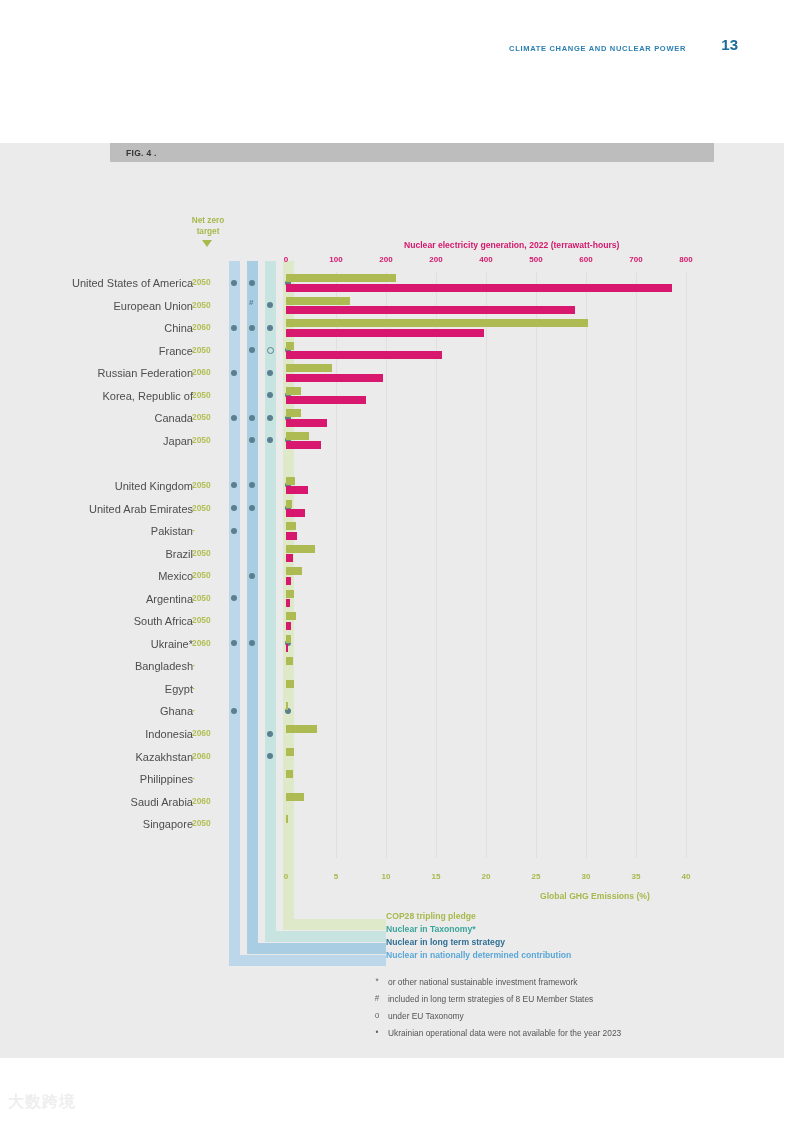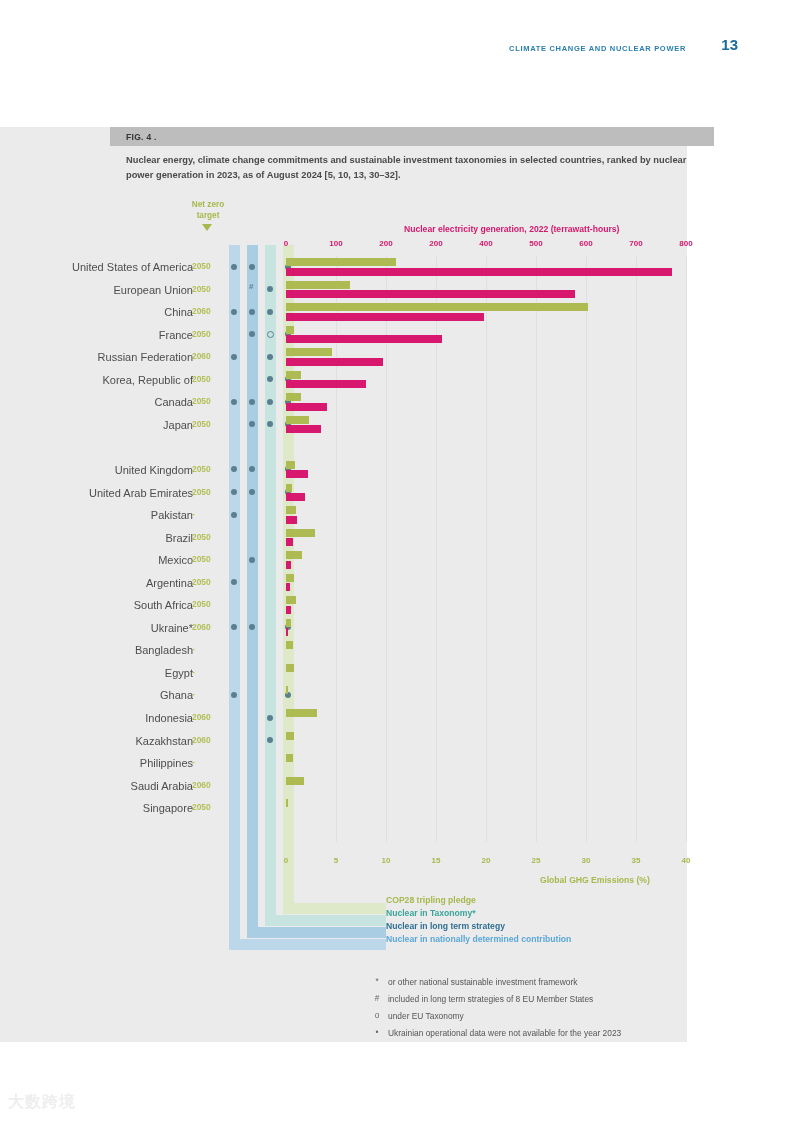--- a/index.html
+++ b/index.html
@@ -14,21 +14,21 @@
     position:absolute;right:107px;top:4px;
     font-size:7.5px;font-weight:bold;letter-spacing:.7px;
     color:#2b7fb0;text-transform:uppercase;white-space:nowrap;
   }
   #header-pageno{
     position:absolute;right:55px;top:-4px;
     font-size:15px;font-weight:bold;color:#1b6c9c;
   }
   
   #figure-panel{
-    position:absolute;left:0;top:127px;width:687px;height:915px;
+    position:absolute;left:0;top:143px;width:784px;height:915px;
     background:#ebebeb;
   }
   #fig-tagbar{
     position:absolute;left:110px;top:0px;width:604px;height:19px;
     background:#bdbdbd;
   }
   #fig-tag{
     position:absolute;left:16px;top:4.5px;
     font-size:8.5px;font-weight:bold;color:#333333;letter-spacing:.3px;
   }
@@ -101,21 +101,20 @@
   <div id="header-title">CLIMATE CHANGE AND NUCLEAR POWER</div>
   <div id="header-pageno">13</div>
 </div>
 
 <div id="figure-panel">
 
   <div id="fig-tagbar">
     <div id="fig-tag">FIG. 4 .</div>
   </div>
 
-  <div id="fig-caption">Nuclear energy, climate change commitments and sustainable investment taxonomies in selected countries, ranked by nuclear power generation in 2023, as of August 2024 [5, 10, 13, 30–32].</div>
 
   <div id="chart-area">
 
   <div class="band" style="left: 229px; top: 118px; width: 11px; height: 705px; background: rgb(188, 215, 234);"></div>
       <div class="band" style="left: 229px; top: 812px; width: 157px; height: 11px; background: rgb(188, 215, 234);"></div>
       <div class="band" style="left: 247px; top: 118px; width: 11px; height: 693px; background: rgb(169, 205, 226);"></div>
       <div class="band" style="left: 247px; top: 800px; width: 139px; height: 11px; background: rgb(169, 205, 226);"></div>
       <div class="band" style="left: 265px; top: 118px; width: 11px; height: 681px; background: rgb(200, 228, 224);"></div>
       <div class="band" style="left: 265px; top: 788px; width: 121px; height: 11px; background: rgb(200, 228, 224);"></div>
       <div class="band" style="left: 283px; top: 118px; width: 11px; height: 669px; background: rgb(221, 233, 200);"></div>

